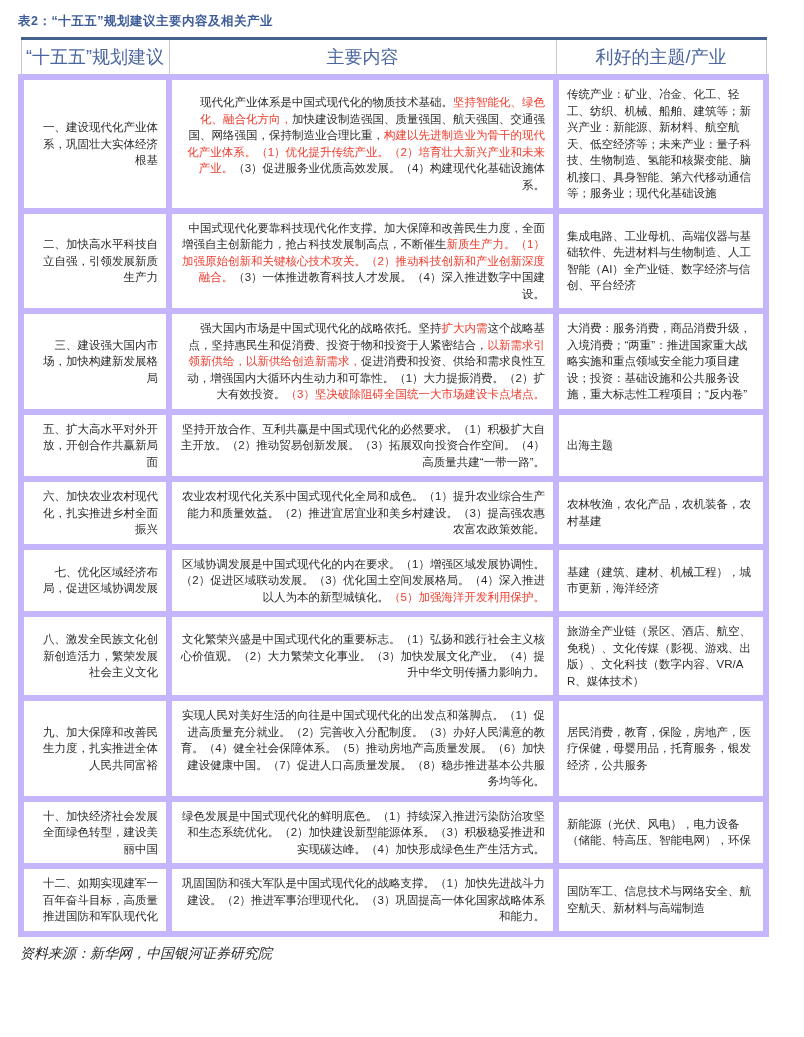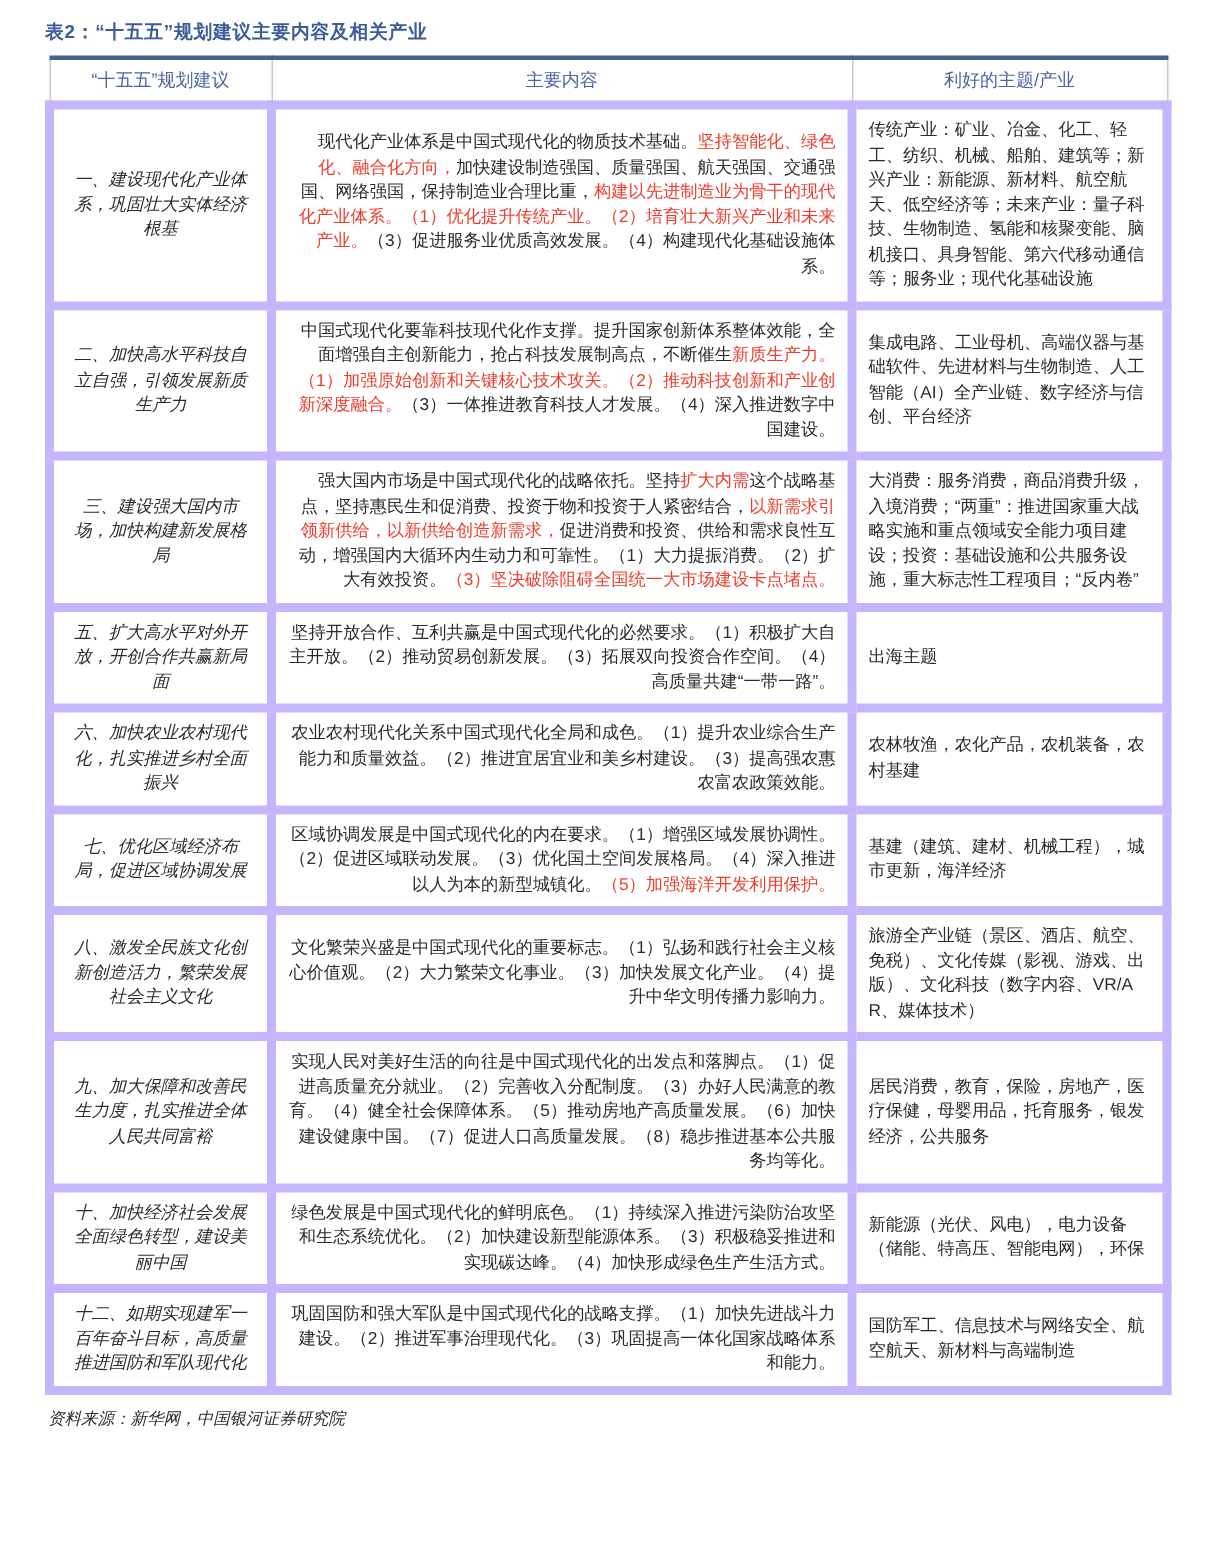--- a/index.html
+++ b/index.html
@@ -3,61 +3,61 @@
 <meta charset="utf-8">
 <style>
   * { box-sizing: border-box; }
   html, body { margin: 0; padding: 0; background: #ffffff; }
   body {
     width: 804px; height: 1037px;
     font-family: "Liberation Sans", sans-serif;
     color: #2b2b2b;
     overflow: hidden;
   }
-  .page { padding: 11px 29px 0 30px; }
+  .page { padding: 11px 29px 0 18px; }
   .title {
     color: #3d5c99;
     font-weight: bold;
     font-size: 12.5px;
     letter-spacing: 0.5px;
     margin: 2px 0 7px 0;
   }
   table.plan-table {
     width: 745px;
     border-collapse: collapse;
     table-layout: fixed;
     border-top: 3px solid #44618f;
     border-bottom: 3px solid #44618f;
   }
   col.c1 { width: 148px; }
   col.c2 { width: 387px; }
   col.c3 { width: 210px; }
   th {
     color: #4a66a0;
     font-weight: normal;
-    font-size: 12px;
+    font-size: 18px;
     text-align: center;
     padding: 5px 4px;
     border: 1px solid #c9c9c9;
   }
   td {
     font-size: 11.5px;
     line-height: 16.5px;
     padding: 6px 8px;
     border: 6px solid #c4b5fd;
     vertical-align: middle;
     word-break: break-all;
   }
-  td.plan-col { text-align: center; font-style: italic; }
+  td.plan-col { text-align: right; }
   td.content-col { text-align: right; }
   td.industry-col { text-align: left; }
   .red { color: #f03b2c; }
   .source {
     font-style: italic;
-    font-size: 11px;
+    font-size: 14px;
     color: #2b2b2b;
     margin: 8px 0 16px 2px;
     font-family: "Liberation Serif", serif;
   }
 </style>
 </head>
 <body>
 
 <div class="page">
   <div class="title">表2：“十五五”规划建议主要内容及相关产业</div>
@@ -75,21 +75,21 @@
       </tr>
     </thead>
     <tbody id="table-body">
         <tr>
           <td class="plan-col">一、建设现代化产业体系，巩固壮大实体经济根基</td>
           <td class="content-col"><span>现代化产业体系是中国式现代化的物质技术基础。</span><span class="red">坚持智能化、绿色化、融合化方向，</span><span>加快建设制造强国、质量强国、航天强国、交通强国、网络强国，保持制造业合理比重，</span><span class="red">构建以先进制造业为骨干的现代化产业体系。（1）优化提升传统产业。（2）培育壮大新兴产业和未来产业。</span><span>（3）促进服务业优质高效发展。（4）构建现代化基础设施体系。</span></td>
           <td class="industry-col">传统产业：矿业、冶金、化工、轻工、纺织、机械、船舶、建筑等；新兴产业：新能源、新材料、航空航天、低空经济等；未来产业：量子科技、生物制造、氢能和核聚变能、脑机接口、具身智能、第六代移动通信等；服务业；现代化基础设施</td>
         </tr>
         <tr>
           <td class="plan-col">二、加快高水平科技自立自强，引领发展新质生产力</td>
-          <td class="content-col"><span>中国式现代化要靠科技现代化作支撑。提升国家创新体系整体效能，全面增强自主创新能力，抢占科技发展制高点，不断催生</span><span class="red">新质生产力。（1）加强原始创新和关键核心技术攻关。（2）推动科技创新和产业创新深度融合。</span><span>（3）一体推进教育科技人才发展。（4）深入推进数字中国建设。</span></td>
+          <td class="content-col"><span>中国式现代化要靠科技现代化作支撑。加大保障和改善民生力度，全面增强自主创新能力，抢占科技发展制高点，不断催生</span><span class="red">新质生产力。（1）加强原始创新和关键核心技术攻关。（2）推动科技创新和产业创新深度融合。</span><span>（3）一体推进教育科技人才发展。（4）深入推进数字中国建设。</span></td>
           <td class="industry-col">集成电路、工业母机、高端仪器与基础软件、先进材料与生物制造、人工智能（AI）全产业链、数字经济与信创、平台经济</td>
         </tr>
         <tr>
           <td class="plan-col">三、建设强大国内市场，加快构建新发展格局</td>
           <td class="content-col"><span>强大国内市场是中国式现代化的战略依托。坚持</span><span class="red">扩大内需</span><span>这个战略基点，坚持惠民生和促消费、投资于物和投资于人紧密结合，</span><span class="red">以新需求引领新供给，以新供给创造新需求，</span><span>促进消费和投资、供给和需求良性互动，增强国内大循环内生动力和可靠性。（1）大力提振消费。（2）扩大有效投资。</span><span class="red">（3）坚决破除阻碍全国统一大市场建设卡点堵点。</span></td>
           <td class="industry-col">大消费：服务消费，商品消费升级，入境消费；“两重”：推进国家重大战略实施和重点领域安全能力项目建设；投资：基础设施和公共服务设施，重大标志性工程项目；“反内卷”</td>
         </tr>
         <tr>
           <td class="plan-col">五、扩大高水平对外开放，开创合作共赢新局面</td>
           <td class="content-col"><span>坚持开放合作、互利共赢是中国式现代化的必然要求。（1）积极扩大自主开放。（2）推动贸易创新发展。（3）拓展双向投资合作空间。（4）高质量共建“一带一路”。</span></td>

